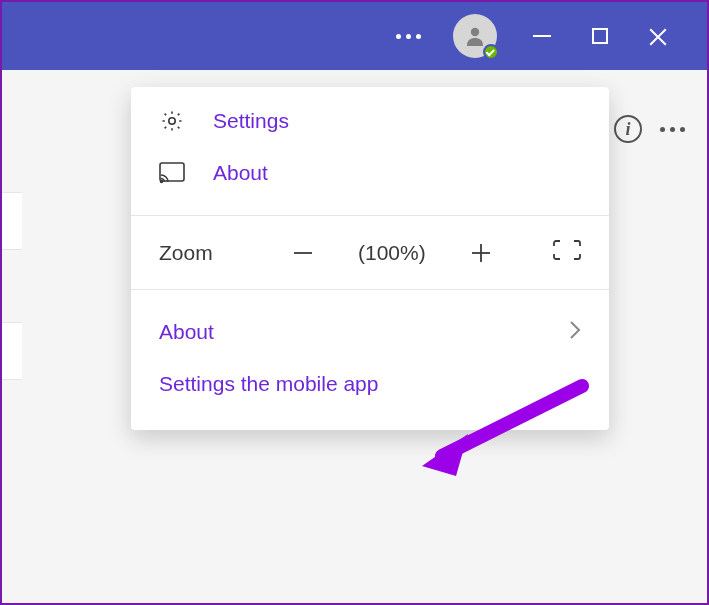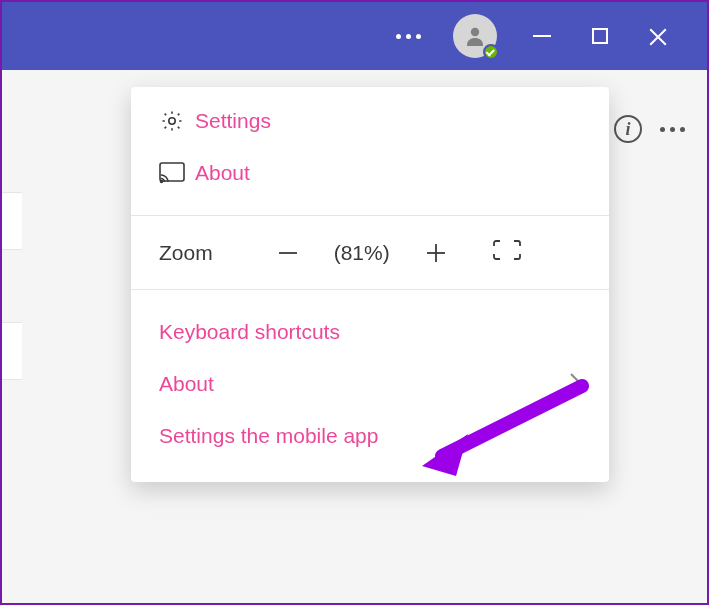--- a/index.html
+++ b/index.html
@@ -83,30 +83,30 @@
     background:#fff;
     border-radius:4px;
     box-shadow: 0 8px 24px rgba(0,0,0,0.18);
     padding-bottom: 12px;
   }
   .menu-section{ padding: 8px 0; }
   .menu-item{
     display:flex; align-items:center;
     height: 52px;
     padding: 0 28px;
-    color:#ec4899;
+    color:#6d28d9;
     font-size: 21px;
-    gap: 10px;
+    gap: 28px;
     cursor:pointer;
   }
   .menu-item .icon { width:26px; display:flex; align-items:center; justify-content:center; flex-shrink:0;}
   .menu-divider{ height:1px; background:#e5e5e5; margin:8px 0;}
   .zoom-row{
     display:flex; align-items:center; padding: 16px 28px; gap: 0;
-    font-size:21px; color:#3a3a3a;
+    font-size:21px; color:#3a3a3a;justify-content:space-between;
   }
   .zoom-label{ flex:0 0 auto; margin-right: 48px;}
   .zoom-btn{ width:54px; display:flex; align-items:center; justify-content:center; cursor:pointer;}
   .zoom-pct{ width:94px; text-align:center; }
   .fullscreen-btn{ margin-left: 30px; cursor:pointer;}
   .chevron{ margin-left:auto; }
   .arrow-annot{
     position:absolute;
     pointer-events:none;
   }
@@ -176,39 +176,36 @@
     </div>
   </div>
   <div class="menu-divider"></div>
   <div class="zoom-row">
     <span class="zoom-label">Zoom</span>
     <span class="zoom-btn">
       <svg width="22" height="22" viewBox="0 0 22 22">
           <line x1="2" y1="11" x2="20" y2="11" stroke="#3a3a3a" stroke-width="1.8"></line>
         </svg>
     </span>
-    <span class="zoom-pct">(81%)</span>
+    <span class="zoom-pct">(100%)</span>
     <span class="zoom-btn">
       <svg width="22" height="22" viewBox="0 0 22 22">
           <line x1="2" y1="11" x2="20" y2="11" stroke="#3a3a3a" stroke-width="1.8"></line>
           <line x1="11" y1="2" x2="11" y2="20" stroke="#3a3a3a" stroke-width="1.8"></line>
         </svg>
     </span>
     <span class="fullscreen-btn">
       <svg width="28" height="20" viewBox="0 0 28 20" fill="none" stroke="#3a3a3a" stroke-width="1.8">
         <path d="M1 6V3a2 2 0 0 1 2-2h4M21 1h4a2 2 0 0 1 2 2v3M27 14v3a2 2 0 0 1-2 2h-4M7 19H3a2 2 0 0 1-2-2v-3"></path>
       </svg>
     </span>
   </div>
   <div class="menu-divider"></div>
   <div class="menu-section">
     <div class="menu-item">
-      <span>Keyboard shortcuts</span>
-    </div>
-    <div class="menu-item">
       <span>About</span>
       <span class="chevron">
         <svg width="12" height="20" viewBox="0 0 12 20" fill="none" stroke="#888" stroke-width="2">
             <polyline points="2,2 10,10 2,18"></polyline>
           </svg>
       </span>
     </div>
     <div class="menu-item">
       <span>Settings the mobile app</span>
     </div>

